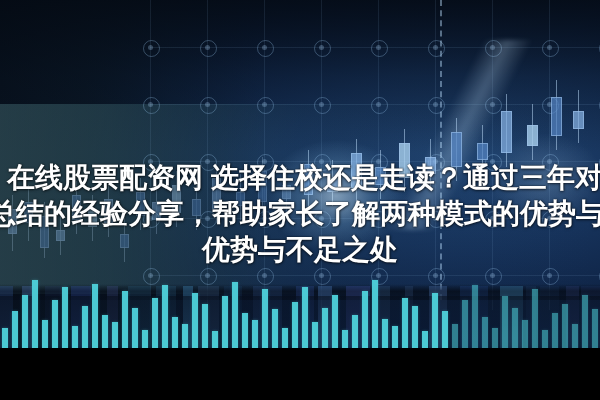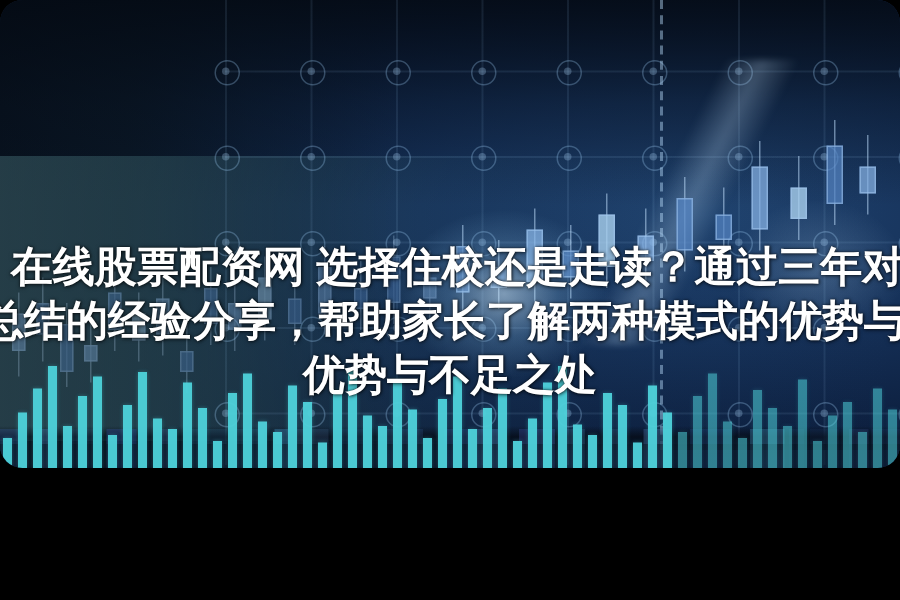--- a/index.html
+++ b/index.html
@@ -1,24 +1,23 @@
 <!DOCTYPE html>
 <html><head>
 <meta charset="utf-8">
 <title>stock-banner</title>
 <style>
   html,body{margin:0;padding:0;background:#000;}
   body{font-family:"Liberation Sans","DejaVu Sans",sans-serif;}
 
   #stage{
     position:relative;
-    width:600px;height:312px;
+    width:600px;height:348px;
     overflow:hidden;
     background:#0a1526;
-    border-radius:15px;
   }
 
   
   .layer{position:absolute;inset:0;}
 
   #bg-base{
     background:
       radial-gradient(120% 95% at 78% 46%, #20436f 0%, #16325a 26%, #0d2040 50%, #081528 74%, #050d1a 100%);
   }
   #bg-leftdark{

